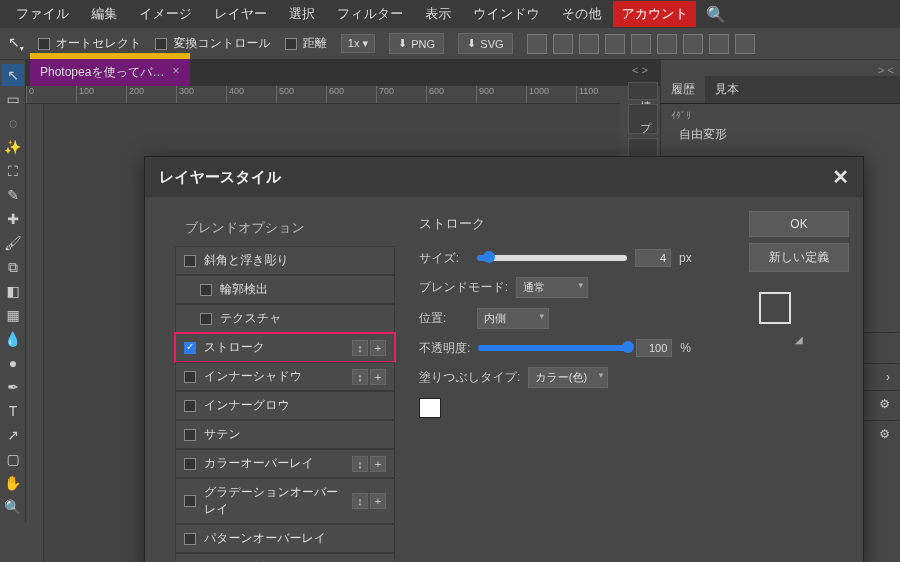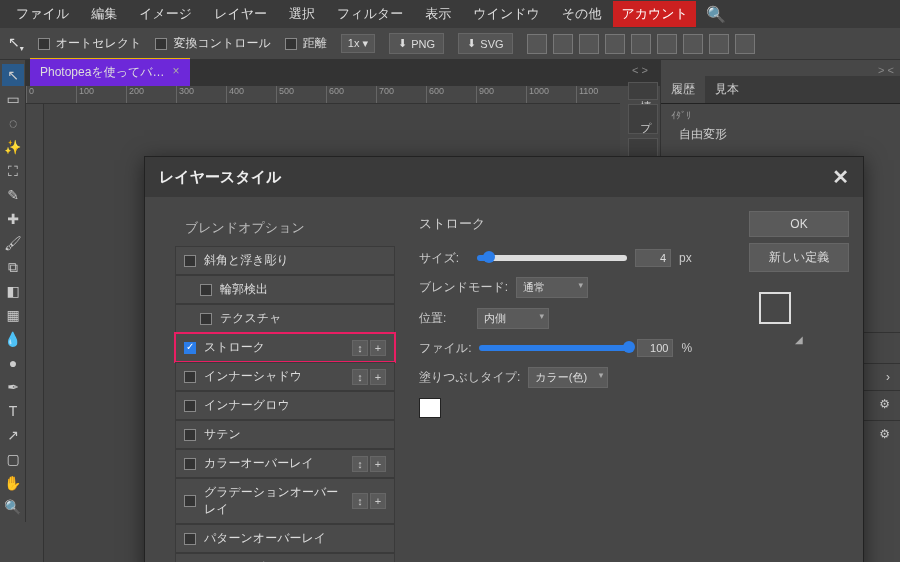--- a/index.html
+++ b/index.html
@@ -16,21 +16,21 @@
 .opt-check { display: flex; align-items: center; gap: 6px; color: #ddd; font-size: 12px; }
 .checkbox { width: 12px; height: 12px; border: 1px solid #888; background: #333; }
 .opt-select { background: #555; border: 1px solid #666; color: #ddd; padding: 2px 6px; font-size: 11px; }
 .opt-btn { background: #555; border: 1px solid #666; color: #ddd; padding: 3px 8px; display: flex; align-items: center; gap: 4px; font-size: 11px; }
 .align-icons { display: flex; gap: 6px; }
 .align-icon { width: 20px; height: 20px; border: 1px solid #777; background: #555; }
 .arrow-cursor { color: #ddd; font-size: 14px; }
 
 
 .tab-bar { background: #333; height: 26px; display: flex; align-items: flex-end; padding-left: 30px; }
-.tab { background: #6d28d9; padding: 5px 10px; color: #ddd; font-size: 12px; display: flex; align-items: flex-start; gap: 8px; border-top: 1px solid #eab308; }
+.tab { background: #701a75; padding: 5px 10px; color: #ddd; font-size: 12px; display: flex; align-items: flex-start; gap: 8px; border-top: 6px solid #eab308; }
 .tab-close { color: #aaa; cursor: pointer; }
 
 
 .left-toolbar { position: absolute; left: 0; top: 60px; width: 26px; background: #474747; display: flex; flex-direction: column; gap: 2px; padding: 4px 2px; border-right: 1px solid #333; }
 .tool { width: 22px; height: 22px; display: flex; align-items: center; justify-content: center; color: #ccc; cursor: pointer; font-size: 14px; }
 .tool.active { background: #2a5a8a; }
 
 
 .canvas-area { position: absolute; left: 26px; top: 86px; right: 280px; bottom: 0; background: #444; }
 .ruler-h { height: 18px; background: #474747; border-bottom: 1px solid #333; display: flex; color: #999; font-size: 9px; overflow: hidden; }
@@ -321,21 +321,21 @@
         <span class="setting-label" style="min-width:80px">ブレンドモード:</span>
         <div class="dropdown">通常</div>
       </div>
 
       <div class="setting-row">
         <span class="setting-label">位置:</span>
         <div class="dropdown">内側</div>
       </div>
 
       <div class="setting-row">
-        <span class="setting-label">ファイル:</span>
+        <span class="setting-label">不透明度:</span>
         <div class="slider" style="--pct:100%"></div>
         <input class="num-box" value="100" style="">
         <span>%</span>
       </div>
 
       <div class="setting-row">
         <span class="setting-label" style="min-width:100px">塗りつぶしタイプ:</span>
         <div class="dropdown">カラー(色)</div>
       </div>
 

